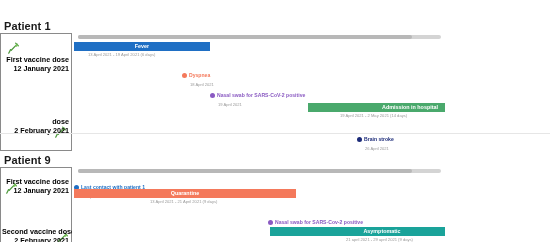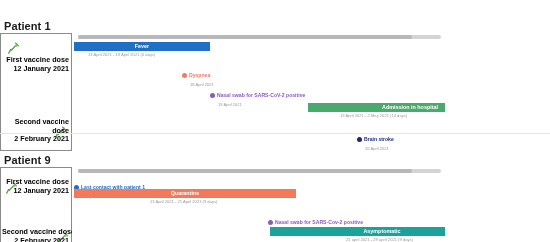--- a/index.html
+++ b/index.html
@@ -181,21 +181,20 @@
           <g stroke="#4f9a3e" stroke-width="1.5" fill="none" stroke-linecap="round">
             <line x1="12.5" y1="2.6" x2="5.2" y2="10.2"></line>
             <line x1="10.6" y1="1.4" x2="13.9" y2="4.6"></line>
             <line x1="4.4" y1="9.4" x2="2.1" y2="13.8"></line>
           </g>
           <polygon points="12.2,2.2 14.1,4.2 11.2,6.0 9.9,4.6" fill="#7bc25f"></polygon>
         </svg>
       </span>
 
       <div class="vaccine-entry" style="top:84px;">
-        <span class="v-line">Second vaccine</span>
         <span class="v-line">dose</span>
         <span class="v-line">2 February 2021</span>
       </div>
     </div>
 
     <div class="timeline">
 
       <div class="timeline-scroll">
         <div class="timeline-rail"></div>
       </div>

